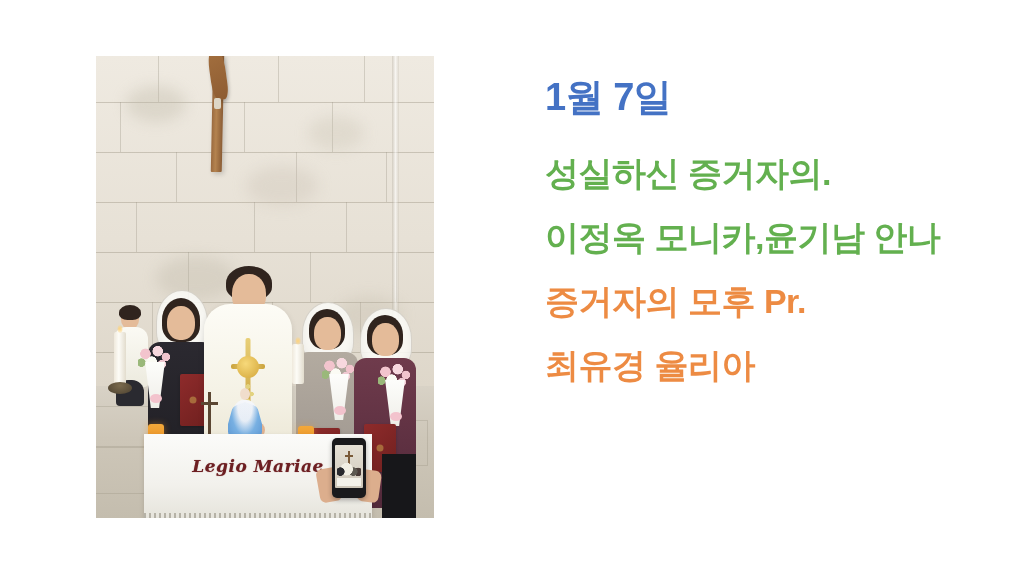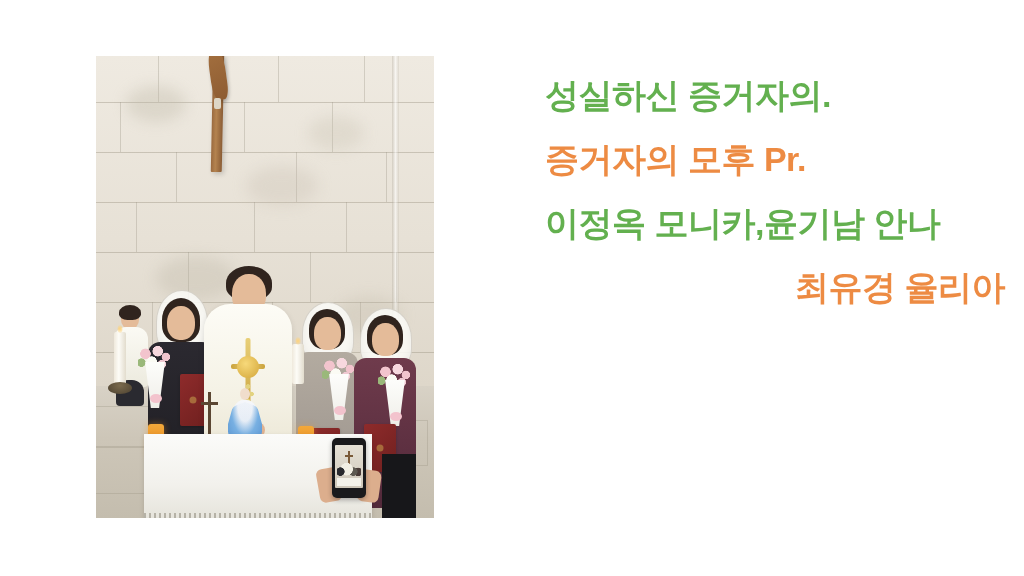--- a/index.html
+++ b/index.html
@@ -414,21 +414,21 @@
   .tline {
     font-weight: 700;
     white-space: nowrap;
     letter-spacing: -0.5px;
   }
   .l-date   { font-size: 38px; line-height: 1.0; color: #4472c4; margin-bottom: 40px; }
   .l-title  { font-size: 44px; line-height: 1.0; color: #e8232a; margin-bottom: 36px; }
   .l-green1 { font-size: 34px; line-height: 1.0; color: #63b04f; margin-bottom: 30px; }
   .l-green2 { font-size: 34px; line-height: 1.0; color: #63b04f; margin-bottom: 30px; }
   .l-or1    { font-size: 34px; line-height: 1.0; color: #ed8b43; margin-bottom: 30px; }
-  .l-or2    { font-size: 34px; line-height: 1.0; color: #ed8b43; text-align: right; }
+  .l-or2    { font-size: 34px; line-height: 1.0; color: #ed8b43; }
 </style>
 </head>
 <body>
 
 <div id="slide">
 
   <div class="photo-wrap">
     <div class="photo-soft">
       <div class="photo">
 
@@ -556,39 +556,41 @@
         <div class="candle-holder" style="left:198px; top:400px;"></div>
 
         <div class="mary">
           <div class="robe"></div>
           <div class="mantle"></div>
           <div class="mhead"></div>
           <div class="base"></div>
         </div>
 
         <div class="altar">
+          <div class="altar-text">Legio Mariae</div>
           <div class="lace"></div>
         </div>
 
         <div class="hand" style="left:222px; top:412px; width:22px; height:34px; transform:rotate(-10deg);"></div>
         <div class="hand" style="left:262px; top:414px; width:22px; height:32px; transform:rotate(8deg);"></div>
         <div class="phone">
           <div class="screen">
             <div class="mini-cross"></div>
             <div class="mini-people"></div>
             <div class="mini-altar"></div>
           </div>
         </div>
 
         <div style="position:absolute; left:286px; top:398px; width:34px; height:64px; background:#17171a;"></div>
 
       </div>
     </div>
   </div>
 
   <div class="text-panel">
+    <div class="tline l-date">1월 7일</div>
     <div class="tline l-green1">성실하신 증거자의.</div>
+    <div class="tline l-green2">이정옥 모니카,윤기남 안나</div>
     <div class="tline l-or1">증거자의 모후 Pr.</div>
-    <div class="tline l-green2">이정옥 모니카,윤기남 안나</div>
     <div class="tline l-or2">최유경 율리아</div>
   </div>
 
 </div>
 
 </body></html>

